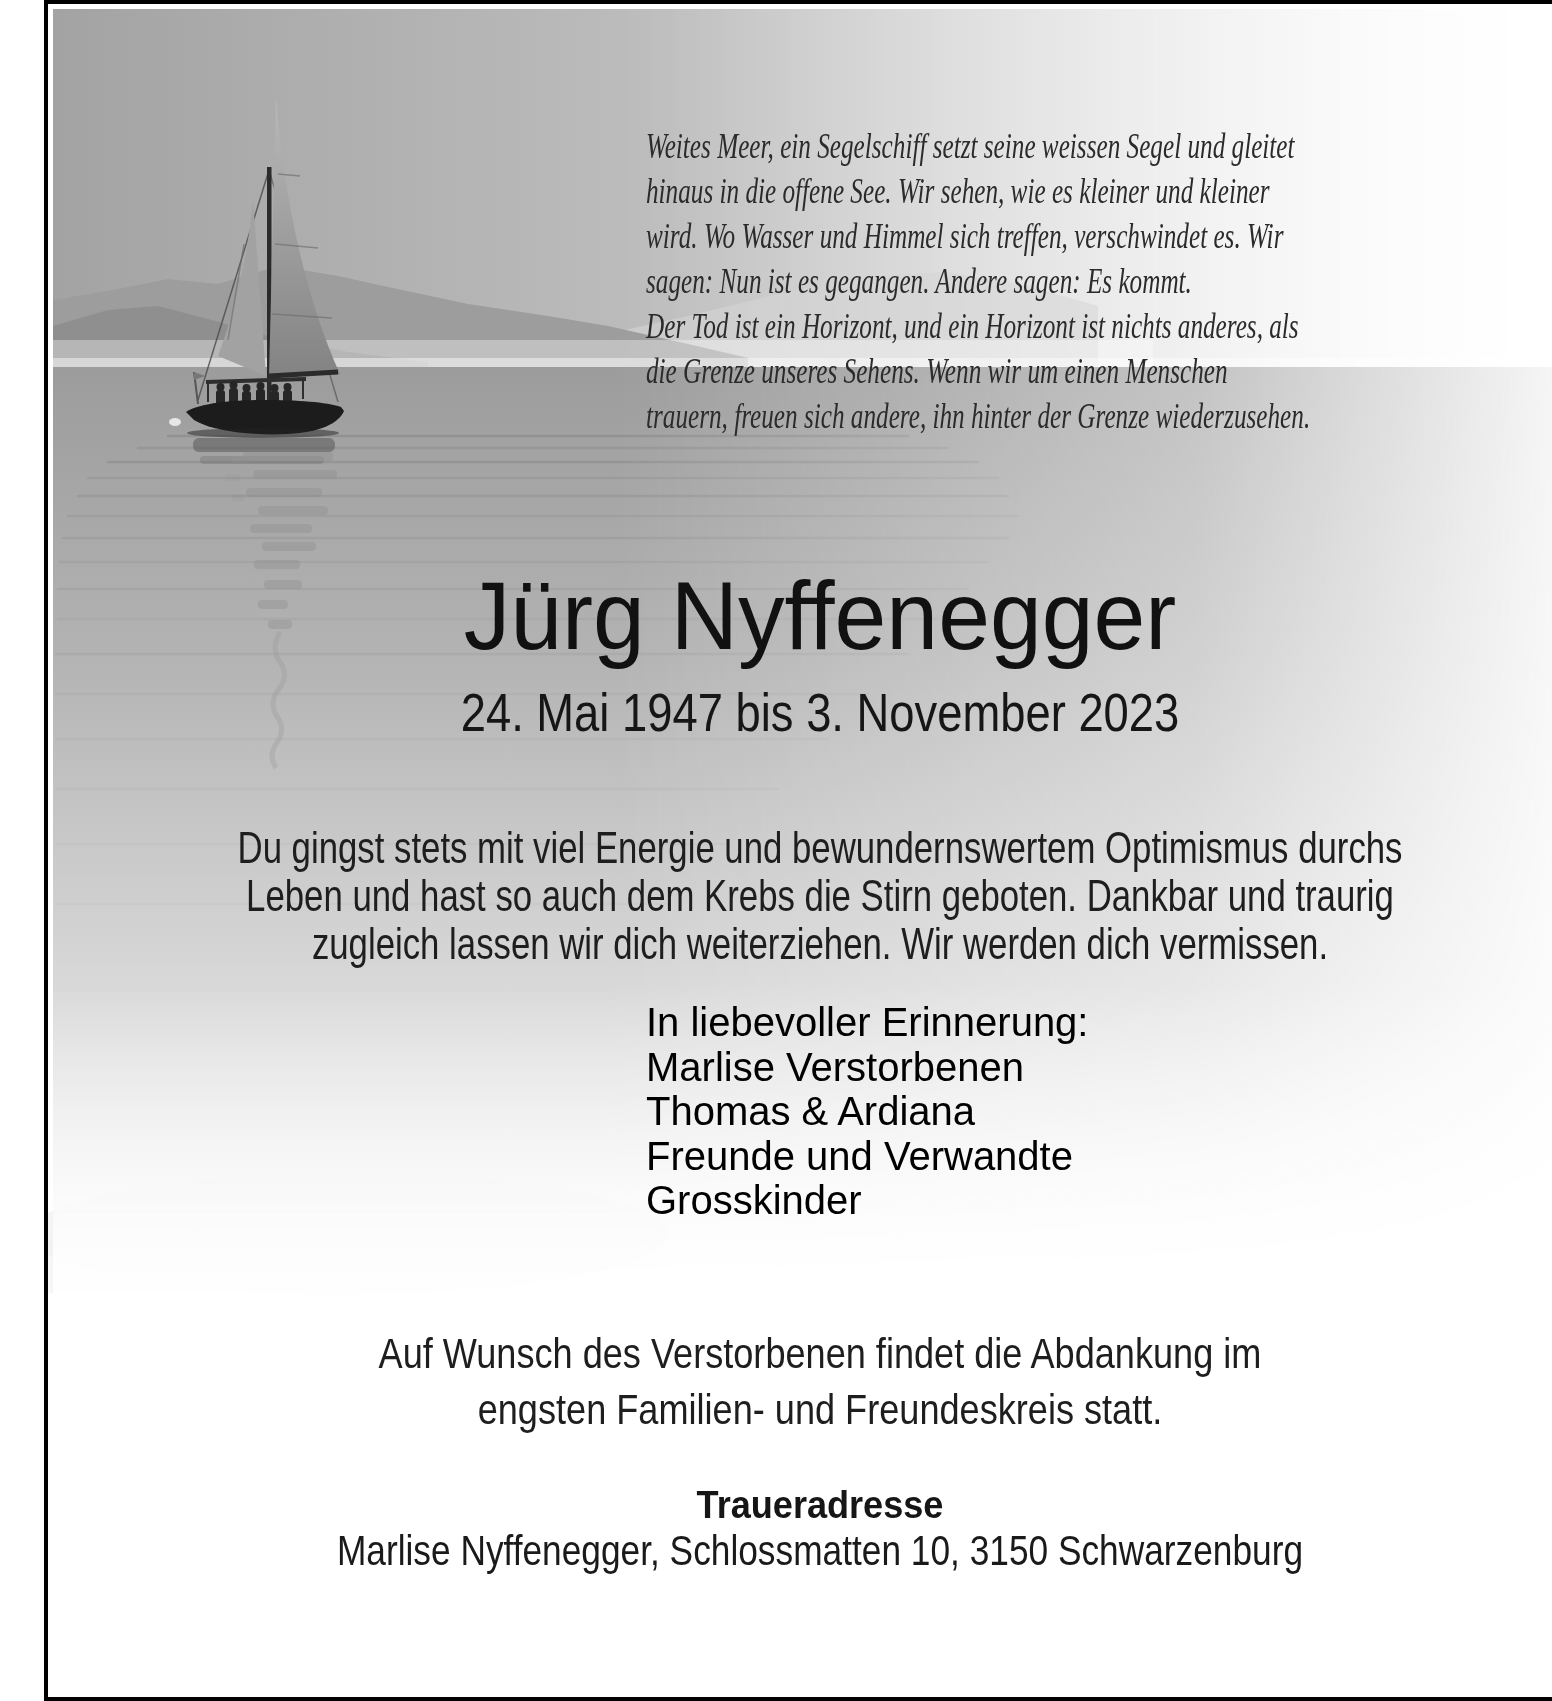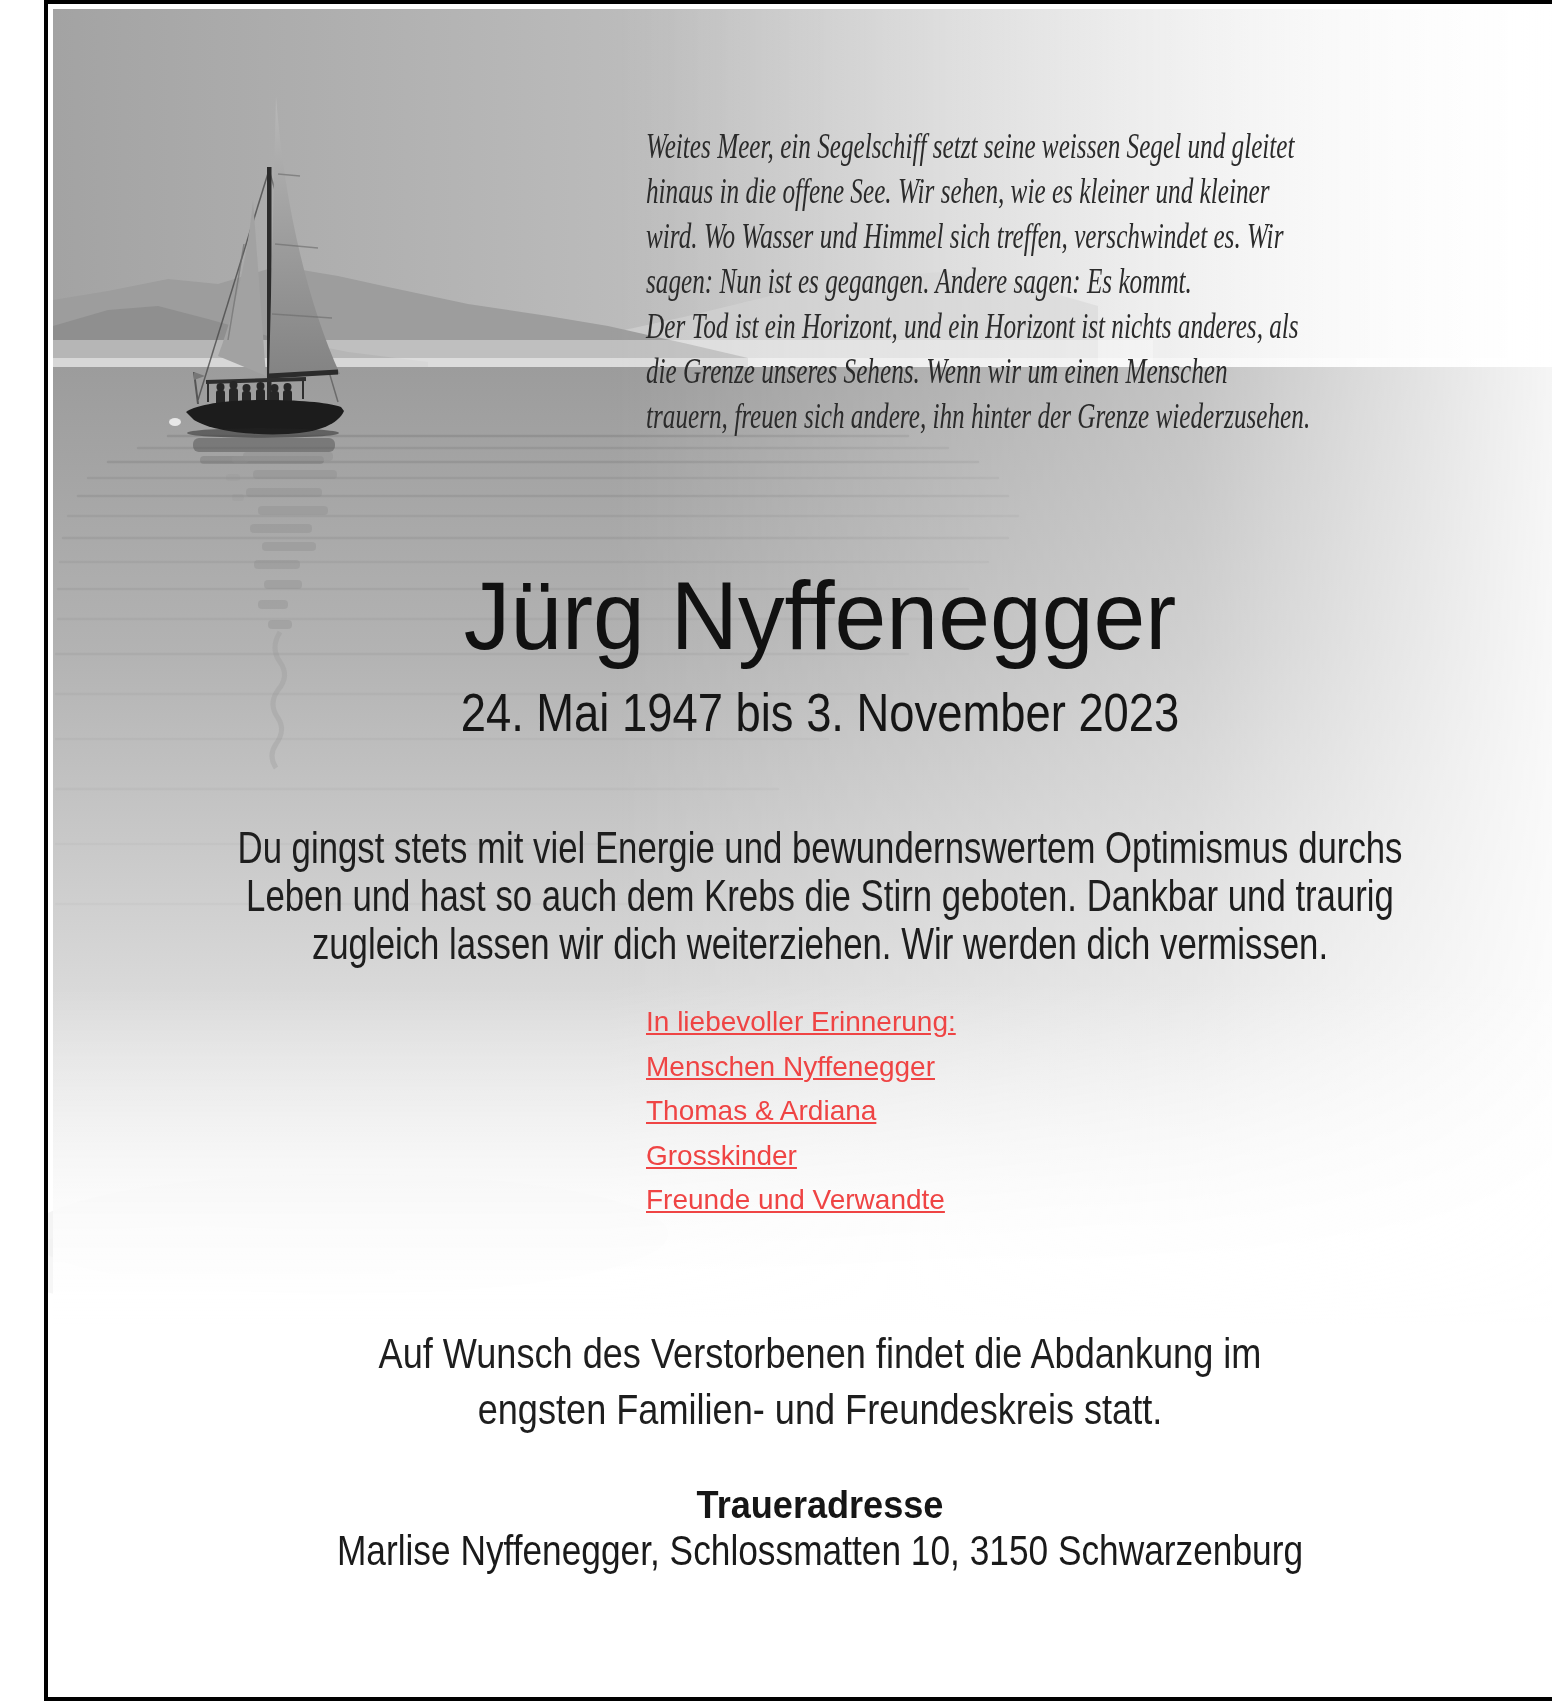--- a/index.html
+++ b/index.html
@@ -56,25 +56,24 @@
   .farewell {
     top: 820px;
     font-size: 44px;
     line-height: 48px;
     color: #1e1e1e;
     transform: scaleX(0.79);
     transform-origin: 50% 0;
   }
   .remembrance {
     left: 598px; top: 996px;
-    font-size: 28px;
+    font-size: 40px;
     line-height: 44.5px;
-    color: #ef4444;
+    color: #000000;
     white-space: nowrap;
-    text-decoration: underline;
   }
   .service {
     top: 1322px;
     font-size: 42px;
     line-height: 56px;
     color: #1e1e1e;
     transform: scaleX(0.86);
     transform-origin: 50% 0;
   }
   .addr-heading {
@@ -243,24 +242,24 @@
   <div class="txt center-block life-dates">24. Mai 1947 bis 3. November 2023</div>
 
   <div class="txt center-block farewell">
     <div>Du gingst stets mit viel Energie und bewundernswertem Optimismus durchs</div>
     <div>Leben und hast so auch dem Krebs die Stirn geboten. Dankbar und traurig</div>
     <div>zugleich lassen wir dich weiterziehen. Wir werden dich vermissen.</div>
   </div>
 
   <div class="txt remembrance">
     <div>In liebevoller Erinnerung:</div>
-    <div>Menschen Nyffenegger</div>
+    <div>Marlise Verstorbenen</div>
     <div>Thomas &amp; Ardiana</div>
+    <div>Freunde und Verwandte</div>
     <div>Grosskinder</div>
-    <div>Freunde und Verwandte</div>
   </div>
 
   <div class="txt center-block service">
     <div>Auf Wunsch des Verstorbenen findet die Abdankung im</div>
     <div>engsten Familien- und Freundeskreis statt.</div>
   </div>
 
   <div class="txt center-block addr-heading">Traueradresse</div>
   <div class="txt center-block addr-line">Marlise Nyffenegger, Schlossmatten 10, 3150 Schwarzenburg</div>
 

